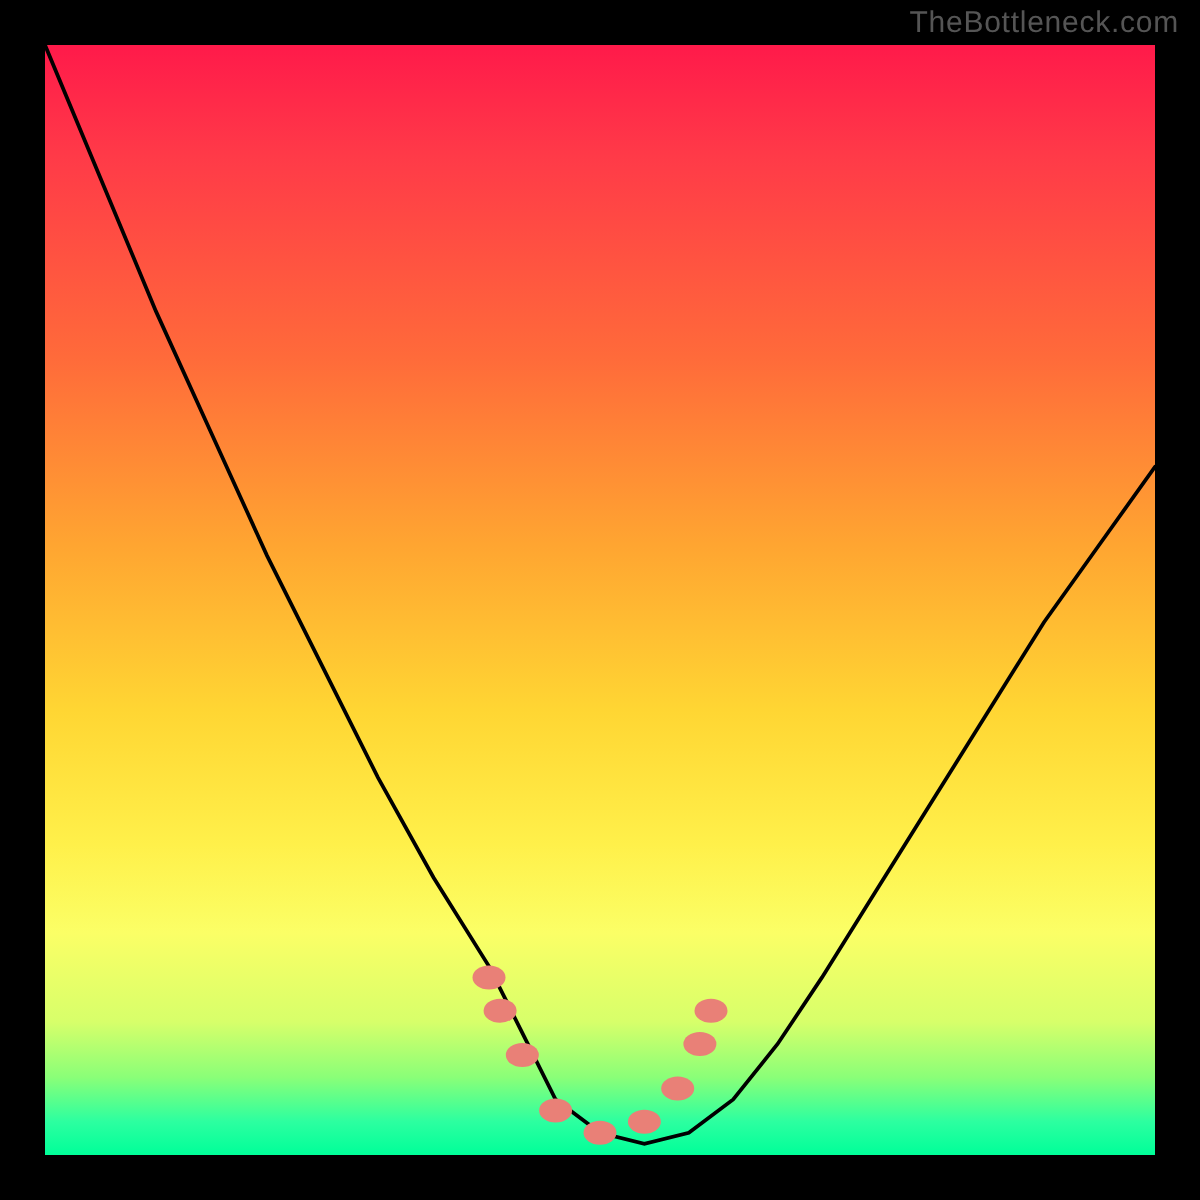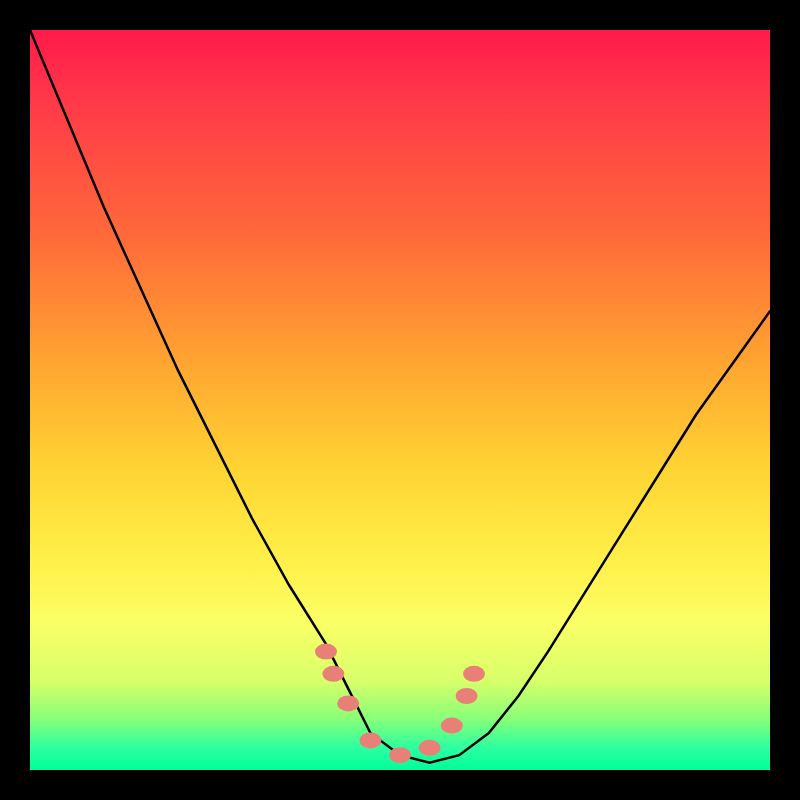--- a/index.html
+++ b/index.html
@@ -52,20 +52,21 @@
     font-size: 20px;
     color: #555;
     letter-spacing: 0.5px;
     user-select: none;
   }
 </style>
 </head>
 <body>
 
 <div class="chart-wrap">
+  <div class="watermark">TheBottleneck.com</div>
   <div class="plot-area">
     <svg class="plot-svg" viewBox="0 0 740 740">
       <path id="curve-path" fill="none" stroke="#000" stroke-width="2.5" stroke-linecap="round" d="M0.0 0.0 L37.0 88.8 L74.0 177.6 L111.0 259.0 L148.0 340.4 L185.0 414.4 L222.0 488.4 L259.0 555.0 L296.0 614.2 L318.2 658.6 L340.4 703.0 L370.0 725.2 L399.6 732.6 L429.2 725.2 L458.8 703.0 L488.4 666.0 L518.0 621.6 L555.0 562.4 L592.0 503.2 L629.0 444.0 L666.0 384.8 L703.0 333.0 L740.0 281.2"></path>
       <g id="marker-group">
           <ellipse cx="296.0" cy="621.6" rx="11" ry="8" fill="#e98077"></ellipse>
           <ellipse cx="303.4" cy="643.8" rx="11" ry="8" fill="#e98077"></ellipse>
           <ellipse cx="318.2" cy="673.4" rx="11" ry="8" fill="#e98077"></ellipse>
           <ellipse cx="340.4" cy="710.4" rx="11" ry="8" fill="#e98077"></ellipse>
           <ellipse cx="370.0" cy="725.2" rx="11" ry="8" fill="#e98077"></ellipse>
           <ellipse cx="399.6" cy="717.8" rx="11" ry="8" fill="#e98077"></ellipse>

